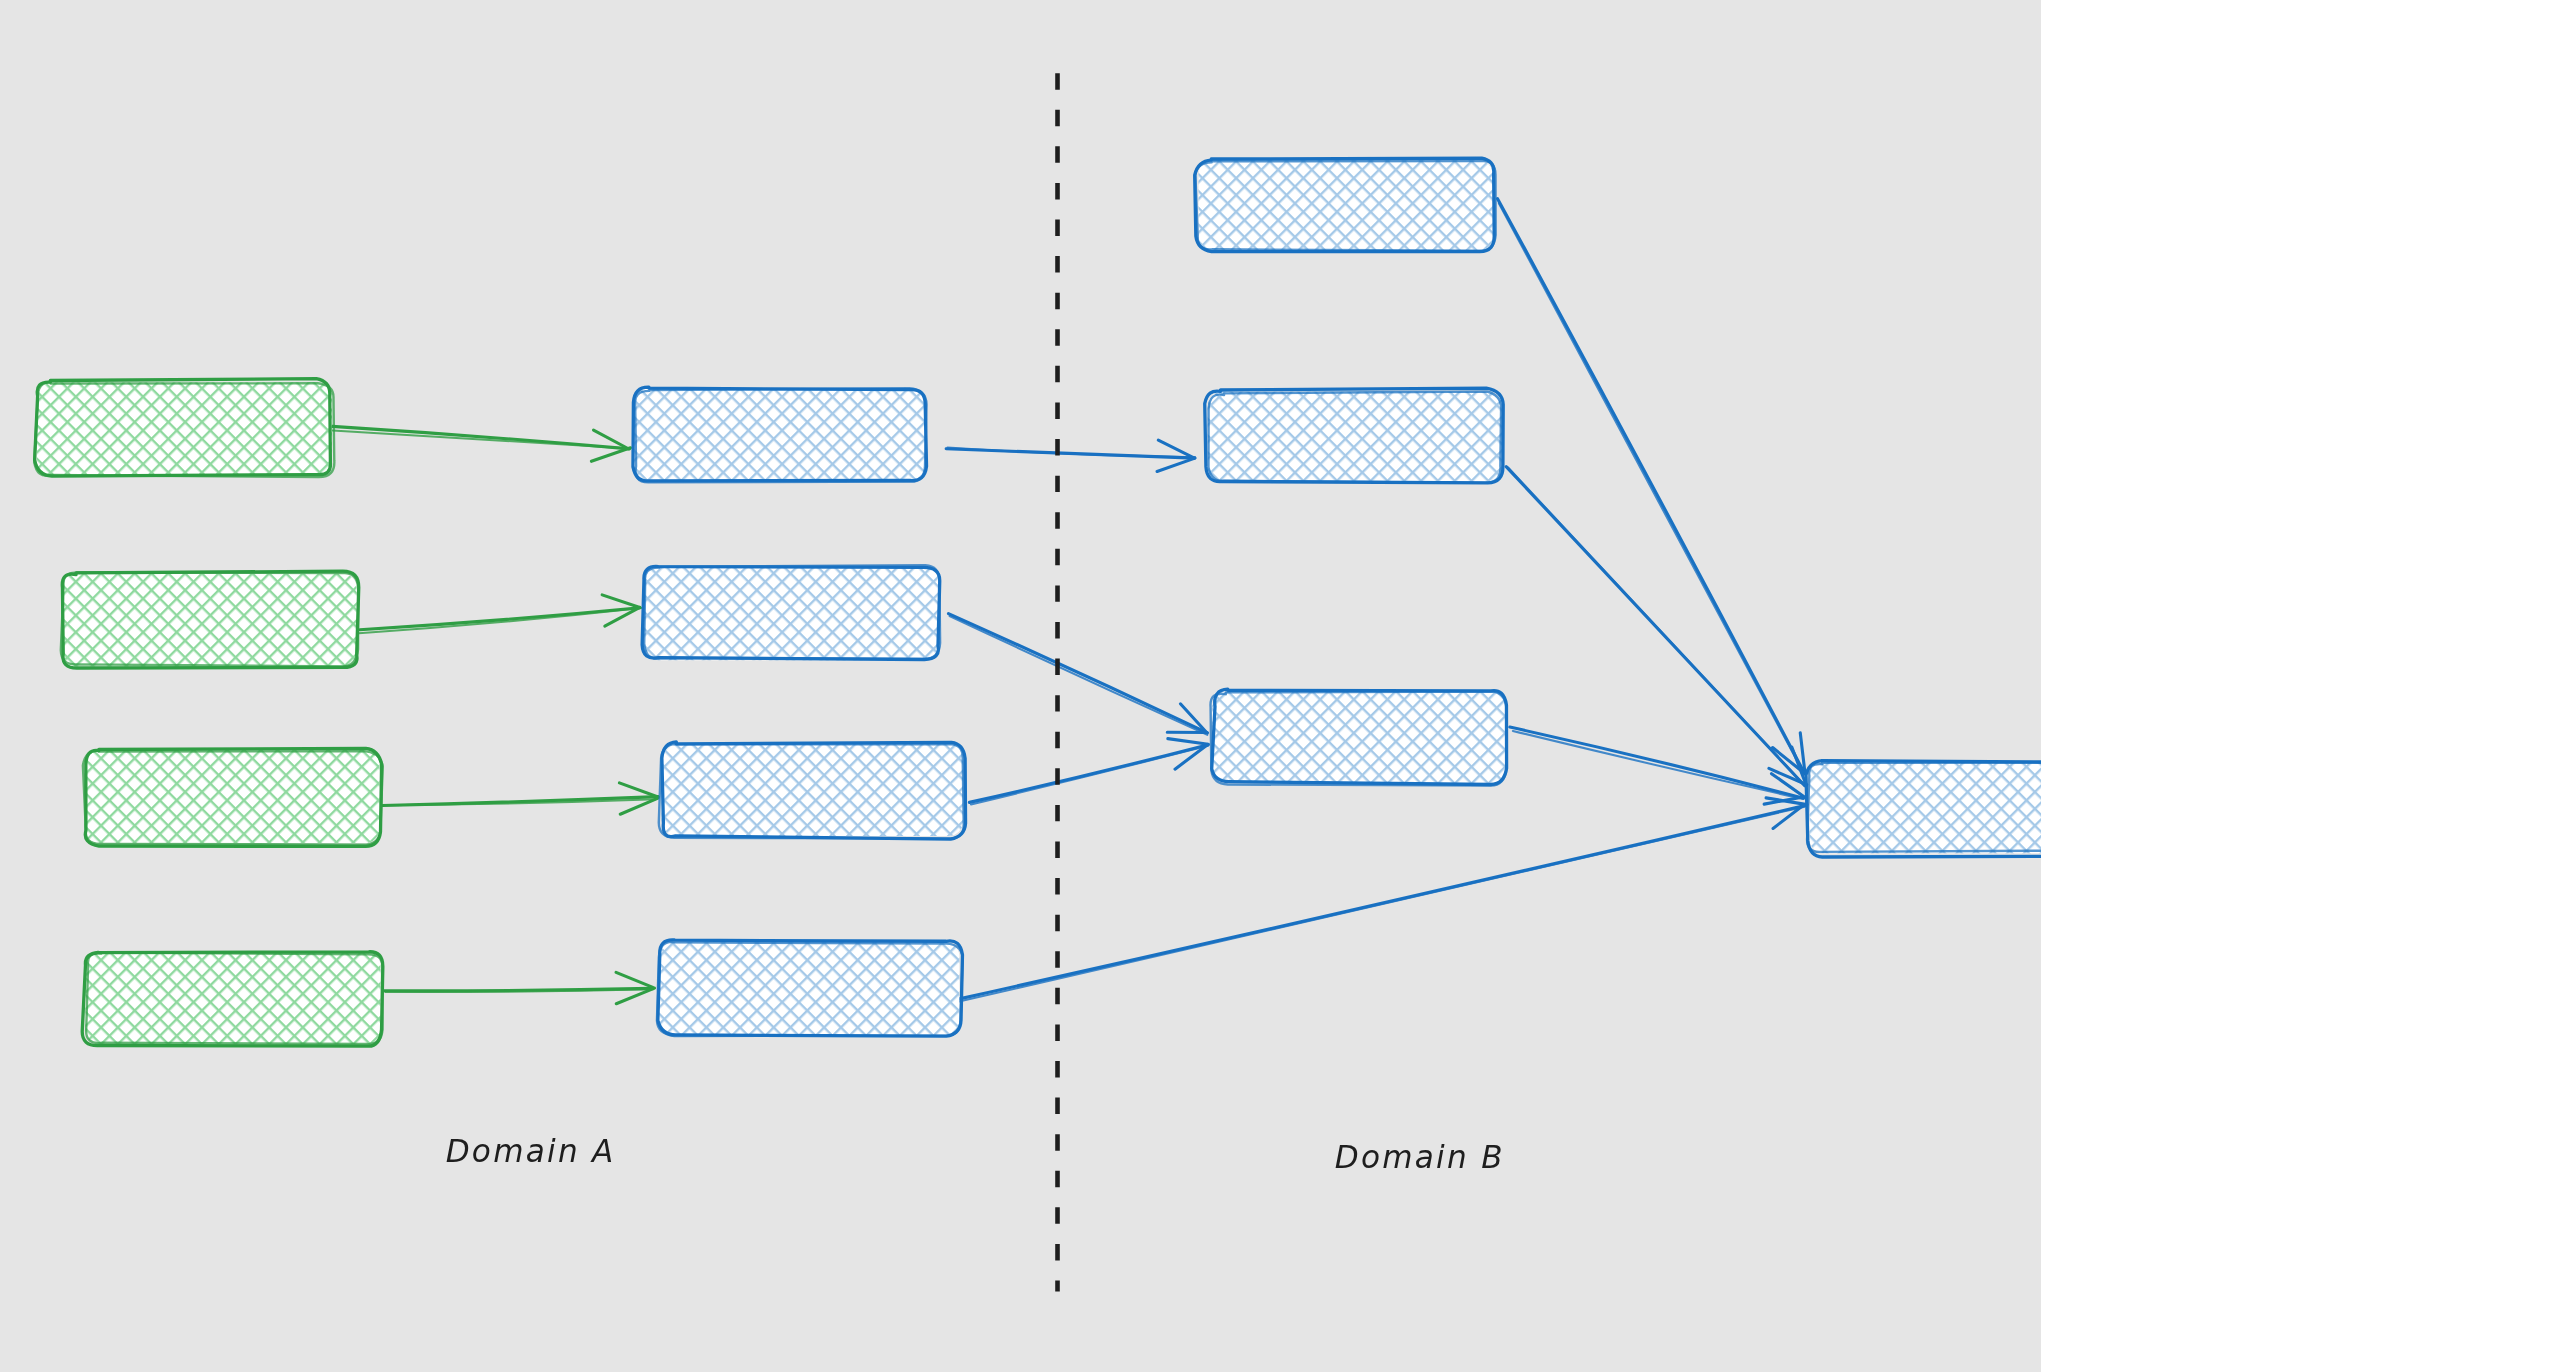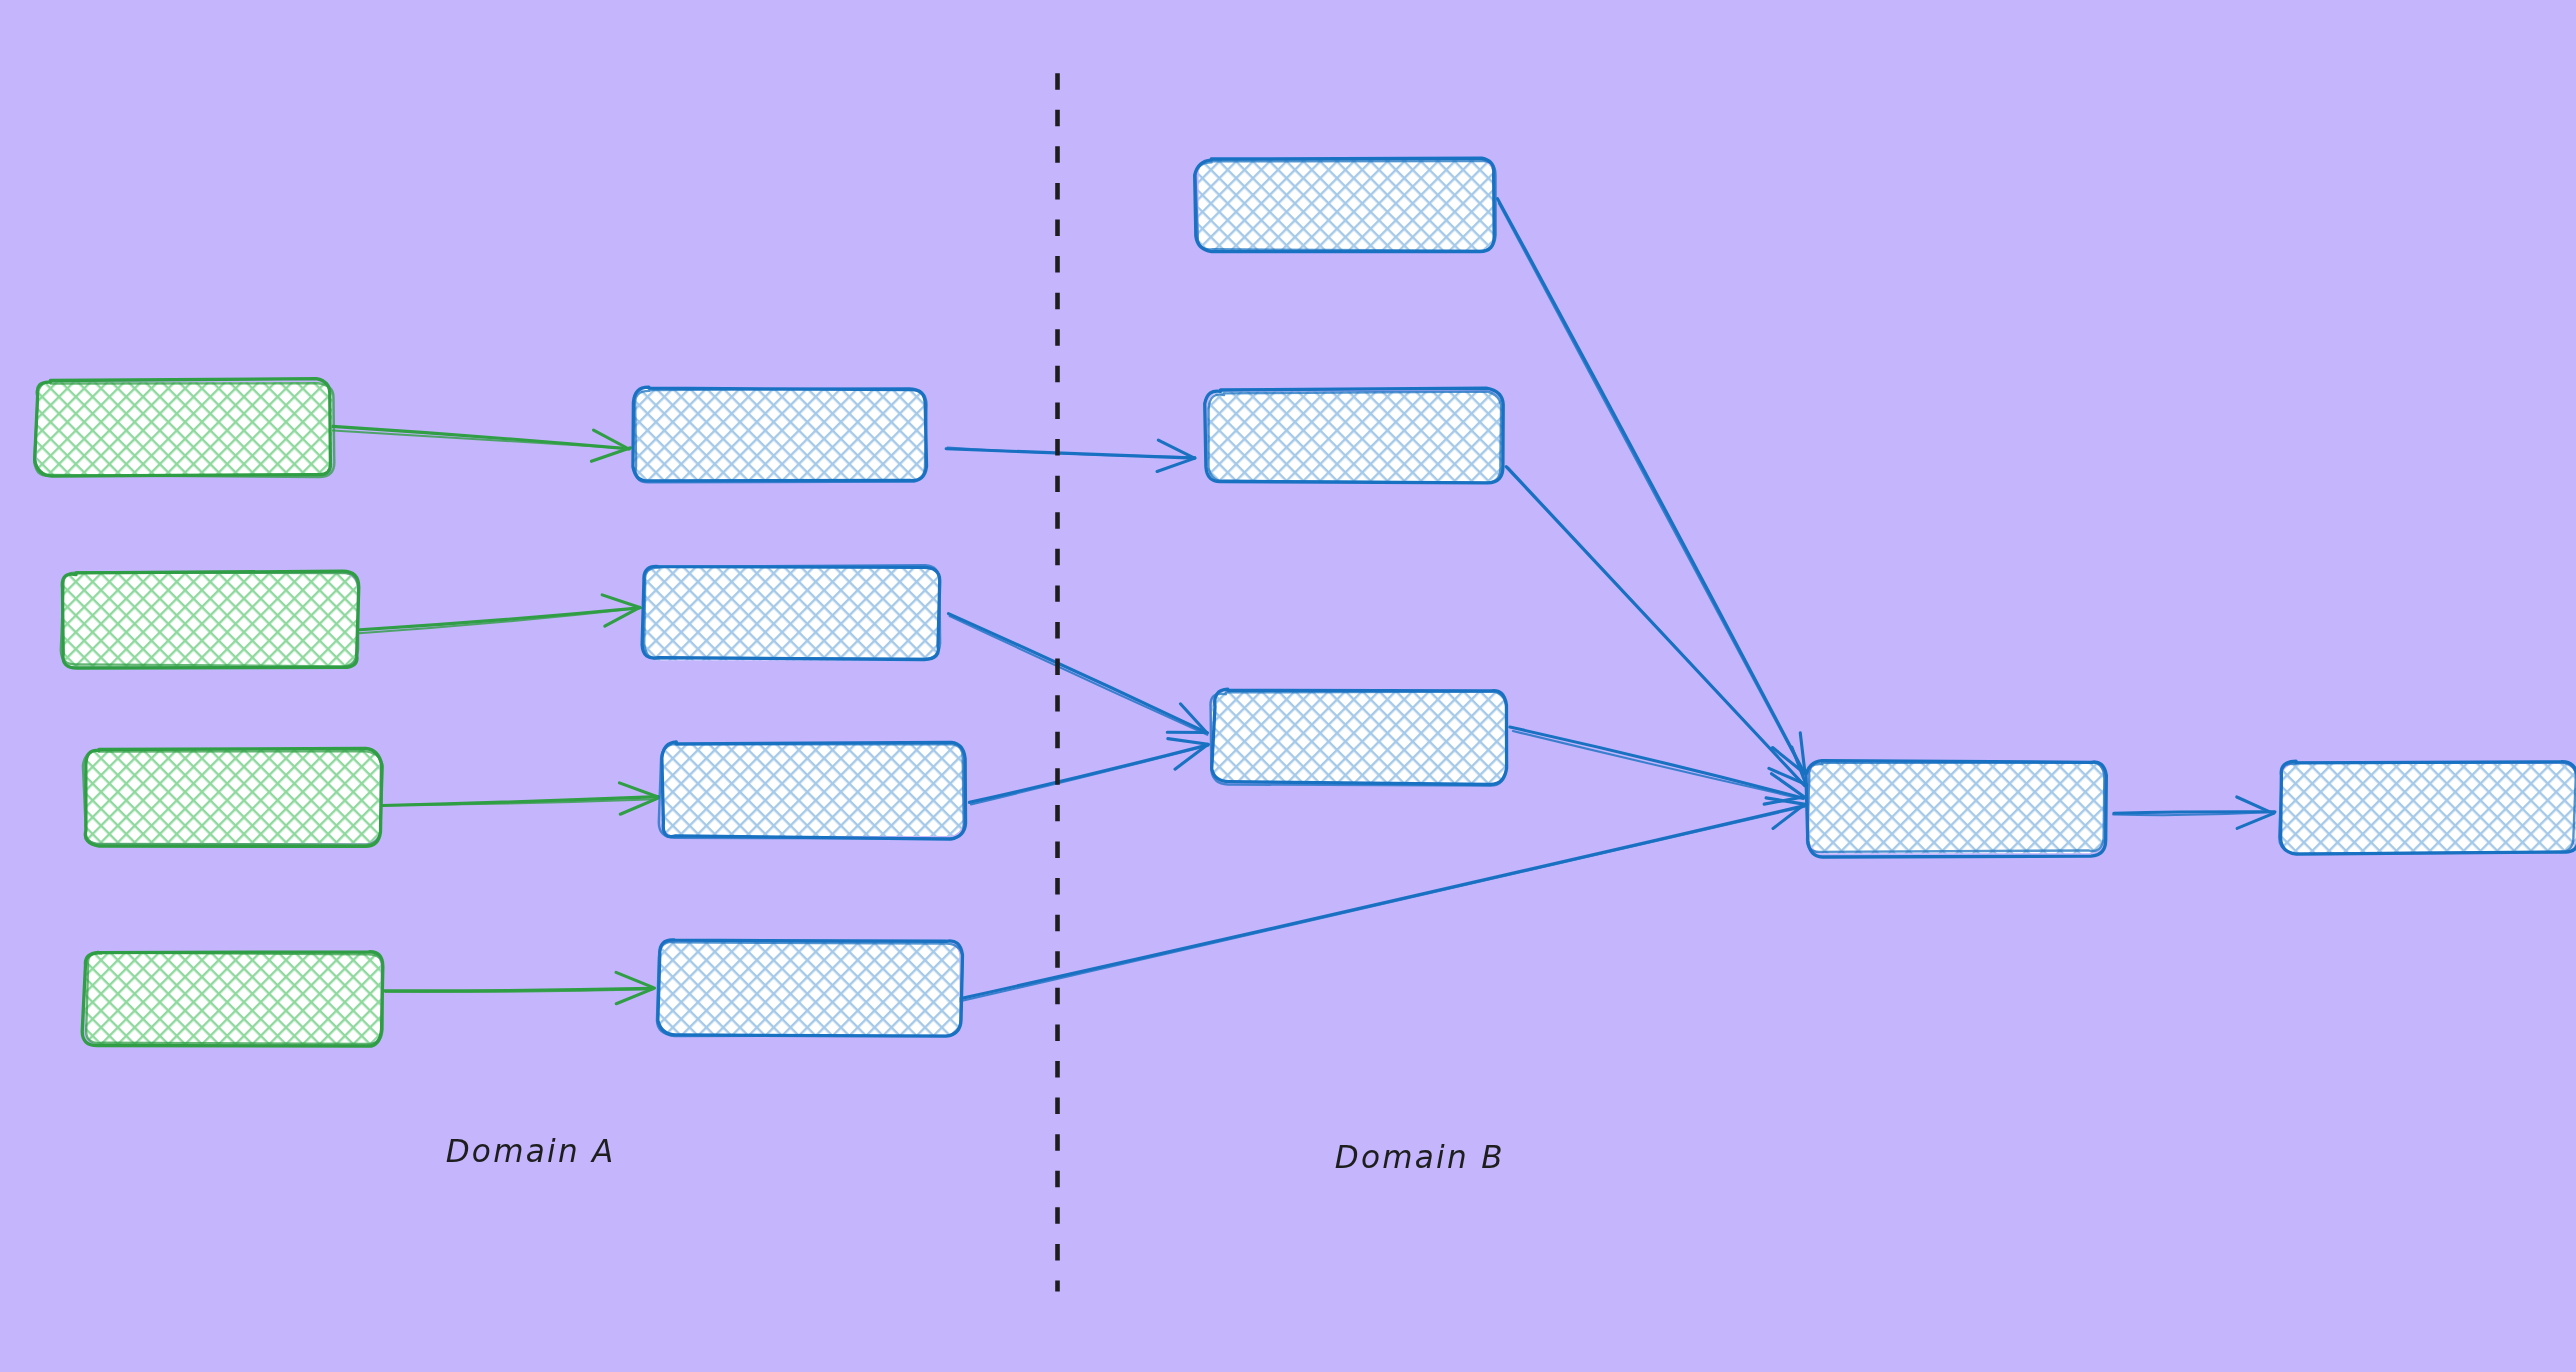--- a/index.html
+++ b/index.html
@@ -6,23 +6,23 @@
   html, body {
     margin: 0;
     padding: 0;
     background: #ffffff;
   }
   body {
     font-family: "Liberation Sans", sans-serif;
   }
   #canvas-root {
     position: relative;
-    width: 2576px;
+    width: 2041px;
     height: 1372px;
-    background: #c4b5fd;
+    background: #e5e5e5;
     overflow: hidden;
   }
   #diagram-svg {
     position: absolute;
     left: 0;
     top: 0;
     width: 2576px;
     height: 1372px;
     display: block;
   }

